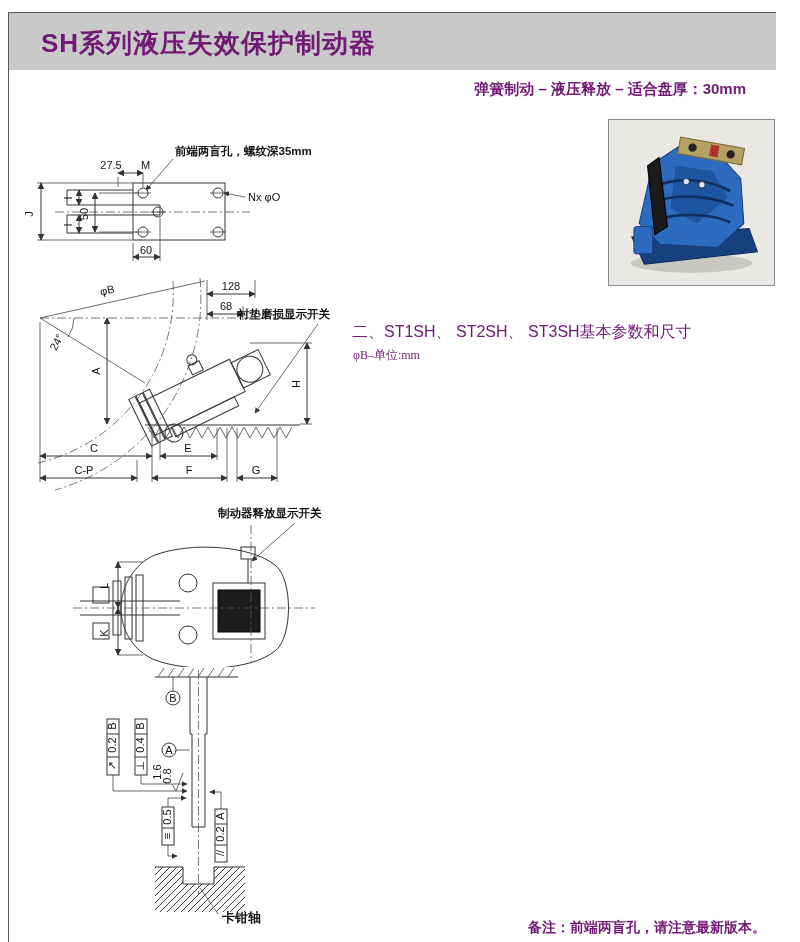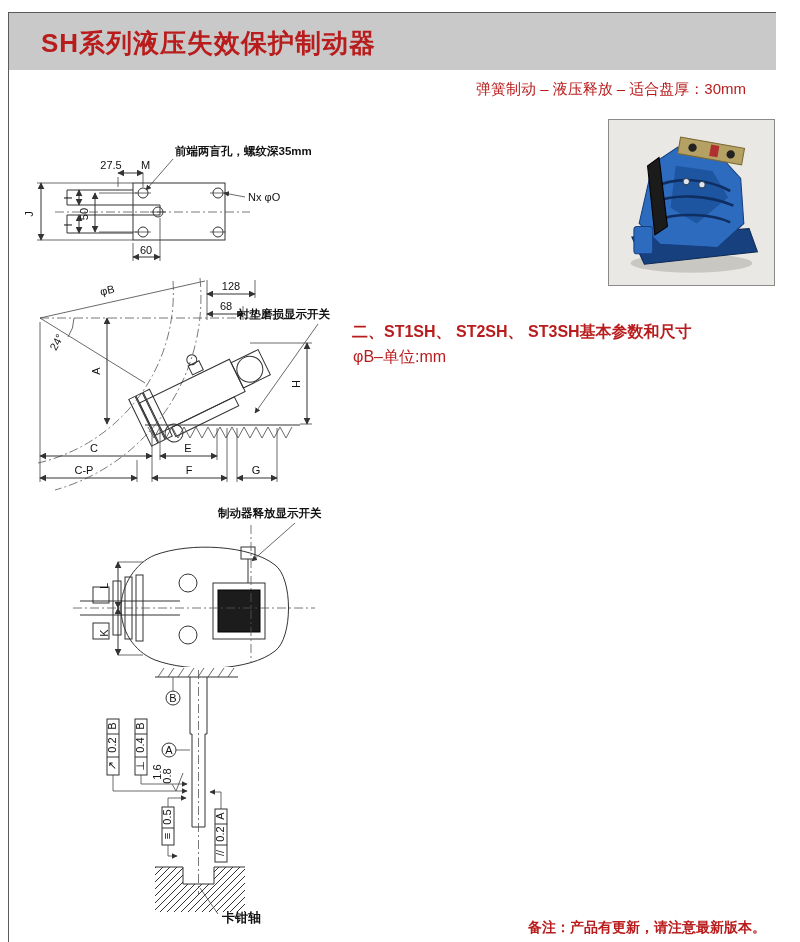--- a/index.html
+++ b/index.html
@@ -1,25 +1,25 @@
 <!DOCTYPE html>
 <html><head>
 <meta charset="utf-8">
 <style>
   html,body{margin:0;padding:0;background:#fff;}
   .stage{position:relative;width:776px;height:942px;background:#ffffff;overflow:hidden;
-         font-family:"Liberation Sans","DejaVu Sans",sans-serif;color:#b91c1c;}
+         font-family:"Liberation Sans","DejaVu Sans",sans-serif;color:#701a75;}
   .frame{position:absolute;left:8px;top:12px;width:785px;height:930px;
          border-left:1px solid #5a5a5a;border-right:1px solid #5a5a5a;border-top:1px solid #5a5a5a;}
   .banner{position:absolute;left:9px;top:13px;width:784px;height:57px;background:#c9c9c9;}
   .title{position:absolute;left:32px;top:13px;font-size:26px;font-weight:bold;letter-spacing:1px;}
-  .subtitle{position:absolute;right:30px;top:80px;font-size:15px;font-weight:normal;}
+  .subtitle{position:absolute;right:30px;top:80px;font-size:15px;font-weight:bold;}
   .sec1{position:absolute;left:34px;top:100px;font-size:15px;font-weight:bold;}
-  .sec2{position:absolute;left:352px;top:322px;font-size:16px;font-weight:bold;}
-  .unitnote{position:absolute;left:353px;top:347px;font-size:16px;}
+  .sec2{position:absolute;left:352px;top:322px;font-size:16px;font-weight:normal;}
+  .unitnote{position:absolute;left:353px;top:347px;font-size:12px;font-family:Liberation Serif, serif;}
   .note{position:absolute;left:528px;top:919px;font-size:14px;font-weight:bold;}
   .photo{position:absolute;left:608px;top:119px;width:167px;height:167px;background:#eae8e4;
          border:1px solid #8a8a8a;box-sizing:border-box;padding:4px;}
   .photo svg{display:block;width:100%;height:100%;}
   
   table.params{position:absolute;left:352px;top:364px;width:424px;border-collapse:collapse;
                font-size:12px;table-layout:fixed;}
   
   .draw{position:absolute;}
   .draw svg{display:block;}
@@ -261,14 +261,14 @@
     </svg>
   </div>
 
   <div class="sec2">二、ST1SH、 ST2SH、 ST3SH基本参数和尺寸</div>
   <div class="unitnote">φB–单位:mm</div>
 
   <table class="params">
     <tbody></tbody>
   </table>
 
-  <div class="note">备注：产品有更新，请注意最新版本。</div>
+  <div class="note">备注：前端两盲孔，请注意最新版本。</div>
 </div>
 
 </body></html>

